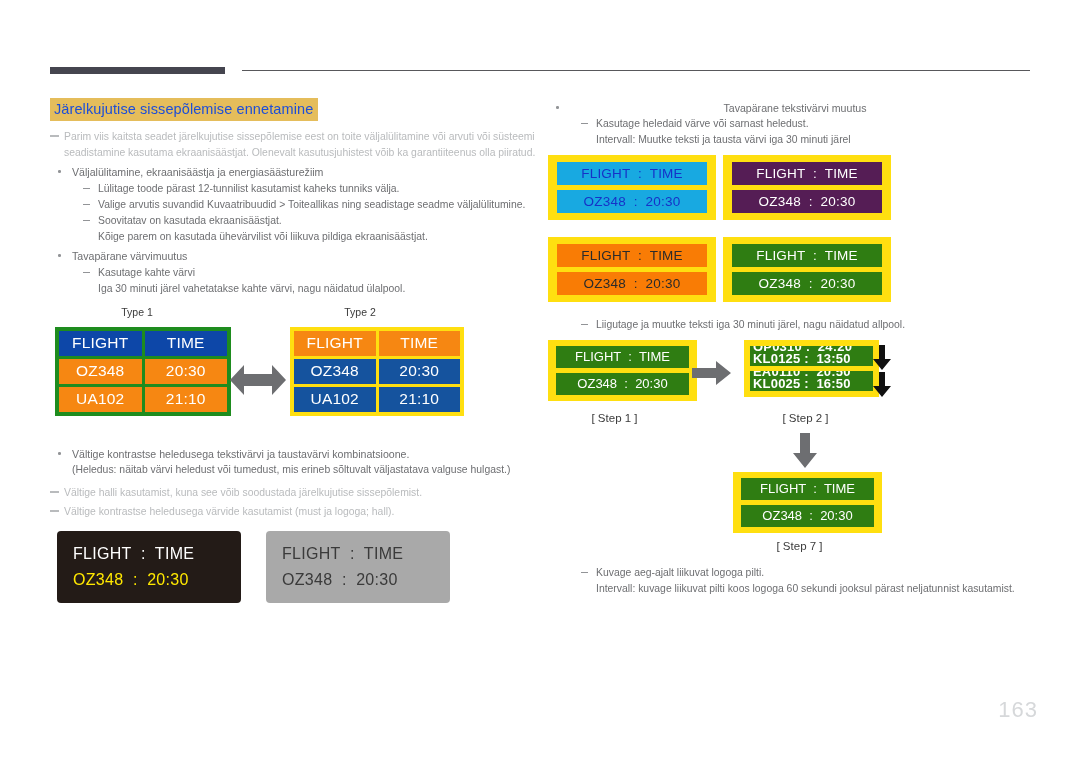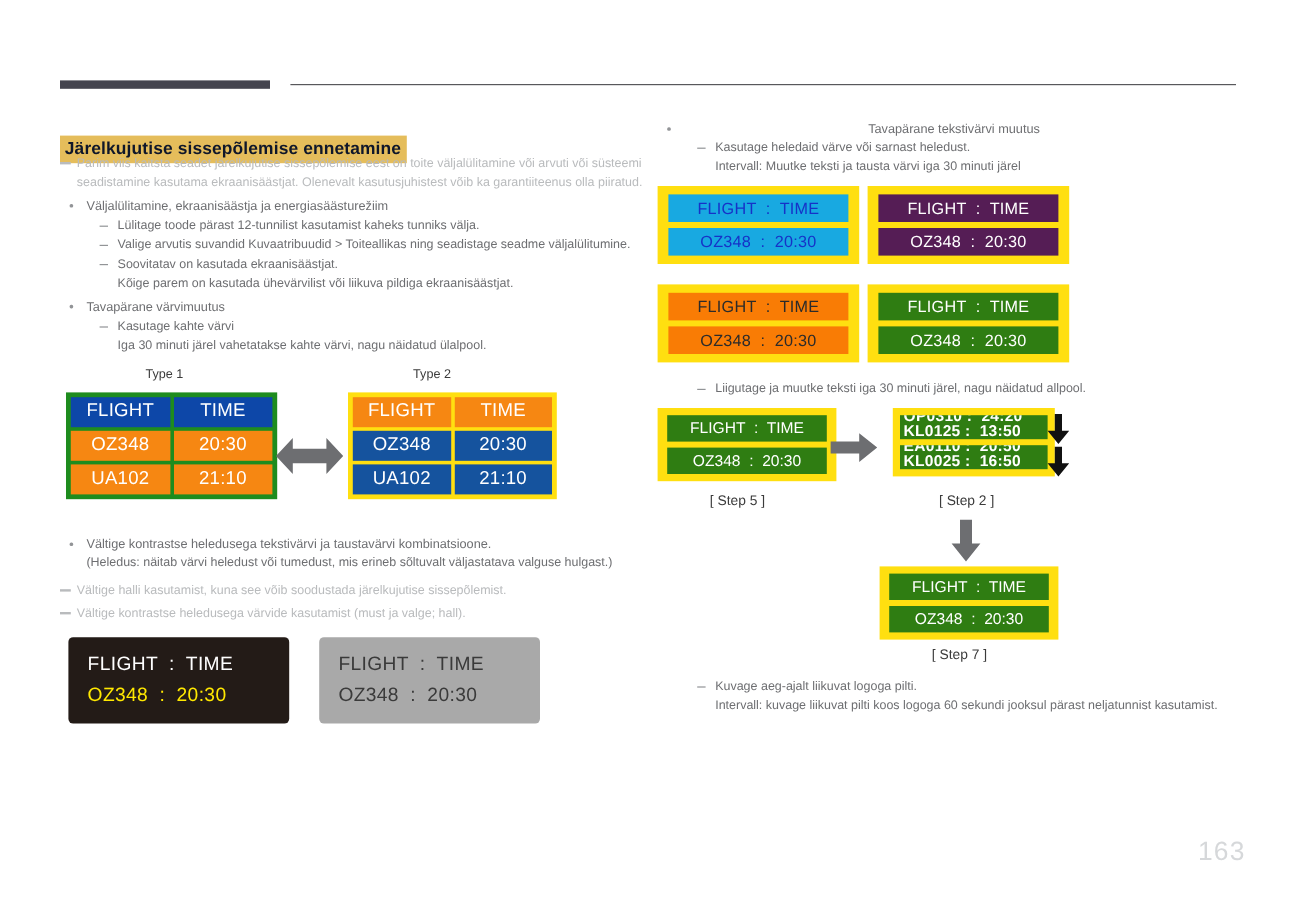--- a/index.html
+++ b/index.html
@@ -10,23 +10,23 @@
   }
   .page{position:absolute;inset:0;}
 
   
   .hdr-bar{position:absolute;left:50px;top:67px;width:175px;height:7px;background:#45454f;}
   .hdr-line{position:absolute;left:242px;top:70px;width:788px;height:1px;background:#58585b;}
 
   
   .title{
     position:absolute;left:50px;top:98px;
-    background:#e5bd5b;color:#0f172a;
-    font-size:14.5px;font-weight:bold;letter-spacing:.1px;
-    padding:2px 5px 3px 4px;line-height:1.25;white-space:nowrap;margin-top:15px;
+    background:#e5bd5b;color:#1d4ed8;
+    font-size:14.5px;font-weight:normal;letter-spacing:.1px;
+    padding:2px 5px 3px 4px;line-height:1.25;white-space:nowrap;
   }
 
   
   .col-l{position:absolute;left:50px;top:0;width:500px;}
   .col-r{position:absolute;left:548px;top:0;width:490px;}
 
   .note{position:relative;padding-left:14px;font-size:10.4px;line-height:15.5px;color:#b9bbbd;}
   .note .dash{position:absolute;left:0;top:6px;width:9px;height:1.6px;background:#b9bbbd;}
   .bul{position:relative;padding-left:22px;font-size:10.6px;line-height:16px;color:#6d6e71;}
   .bul .dot{position:absolute;left:8px;top:6px;width:2.6px;height:2.6px;border-radius:50%;background:#929497;}
@@ -152,21 +152,21 @@
     </div>
     <div class="plain" style="position:absolute;top:462px;left:22px;width:490px;">(Heledus: näitab värvi heledust või tumedust, mis erineb sõltuvalt väljastatava valguse hulgast.)</div>
 
     <div class="note" style="position:absolute;top:485px;left:0;width:482px;">
       <span class="dash"></span>
       <span>Vältige halli kasutamist, kuna see võib soodustada järelkujutise sissepõlemist.</span>
     </div>
 
     <div class="note" style="position:absolute;top:504px;left:0;width:482px;">
       <span class="dash"></span>
-      <span>Vältige kontrastse heledusega värvide kasutamist (must ja valge; hall).</span>
+      <span>Vältige kontrastse heledusega värvide kasutamist (must ja logoga; hall).</span>
     </div>
   </div>
 
   <div class="type-label" style="left:77px;top:306px;">Type 1</div>
   <div class="type-label" style="left:300px;top:306px;">Type 2</div>
 
   <div class="ftable t1" style="left:55px;top:327px;width:168px;">
     <div class="cell hd">FLIGHT</div>
     <div class="cell hd">TIME</div>
     <div class="cell dt">OZ348</div>
@@ -260,21 +260,21 @@
     </div>
   </div>
 
   <svg style="position:absolute;left:872px;top:345px;width:20px;height:26px;" viewBox="0 0 20 26">
     <path d="M7 0 L13 0 L13 14 L19 14 L10 25 L1 14 L7 14 Z" fill="#111111"></path>
   </svg>
   <svg style="position:absolute;left:872px;top:372px;width:20px;height:26px;" viewBox="0 0 20 26">
     <path d="M7 0 L13 0 L13 14 L19 14 L10 25 L1 14 L7 14 Z" fill="#111111"></path>
   </svg>
 
-  <div class="steplabel" style="left:548px;top:412px;width:133px;">[ Step 5 ]</div>
+  <div class="steplabel" style="left:548px;top:412px;width:133px;">[ Step 1 ]</div>
   <div class="steplabel" style="left:744px;top:412px;width:123px;">[ Step 2 ]</div>
 
   <svg style="position:absolute;left:792px;top:433px;width:26px;height:36px;" viewBox="0 0 26 36">
     <path d="M8 0 L18 0 L18 20 L25 20 L13 35 L1 20 L8 20 Z" fill="#6d6e71"></path>
   </svg>
 
   <div class="steppanel" style="left:733px;top:472px;width:133px;">
     <div class="line">FLIGHT  :  TIME</div>
     <div class="line">OZ348  :  20:30</div>
   </div>

